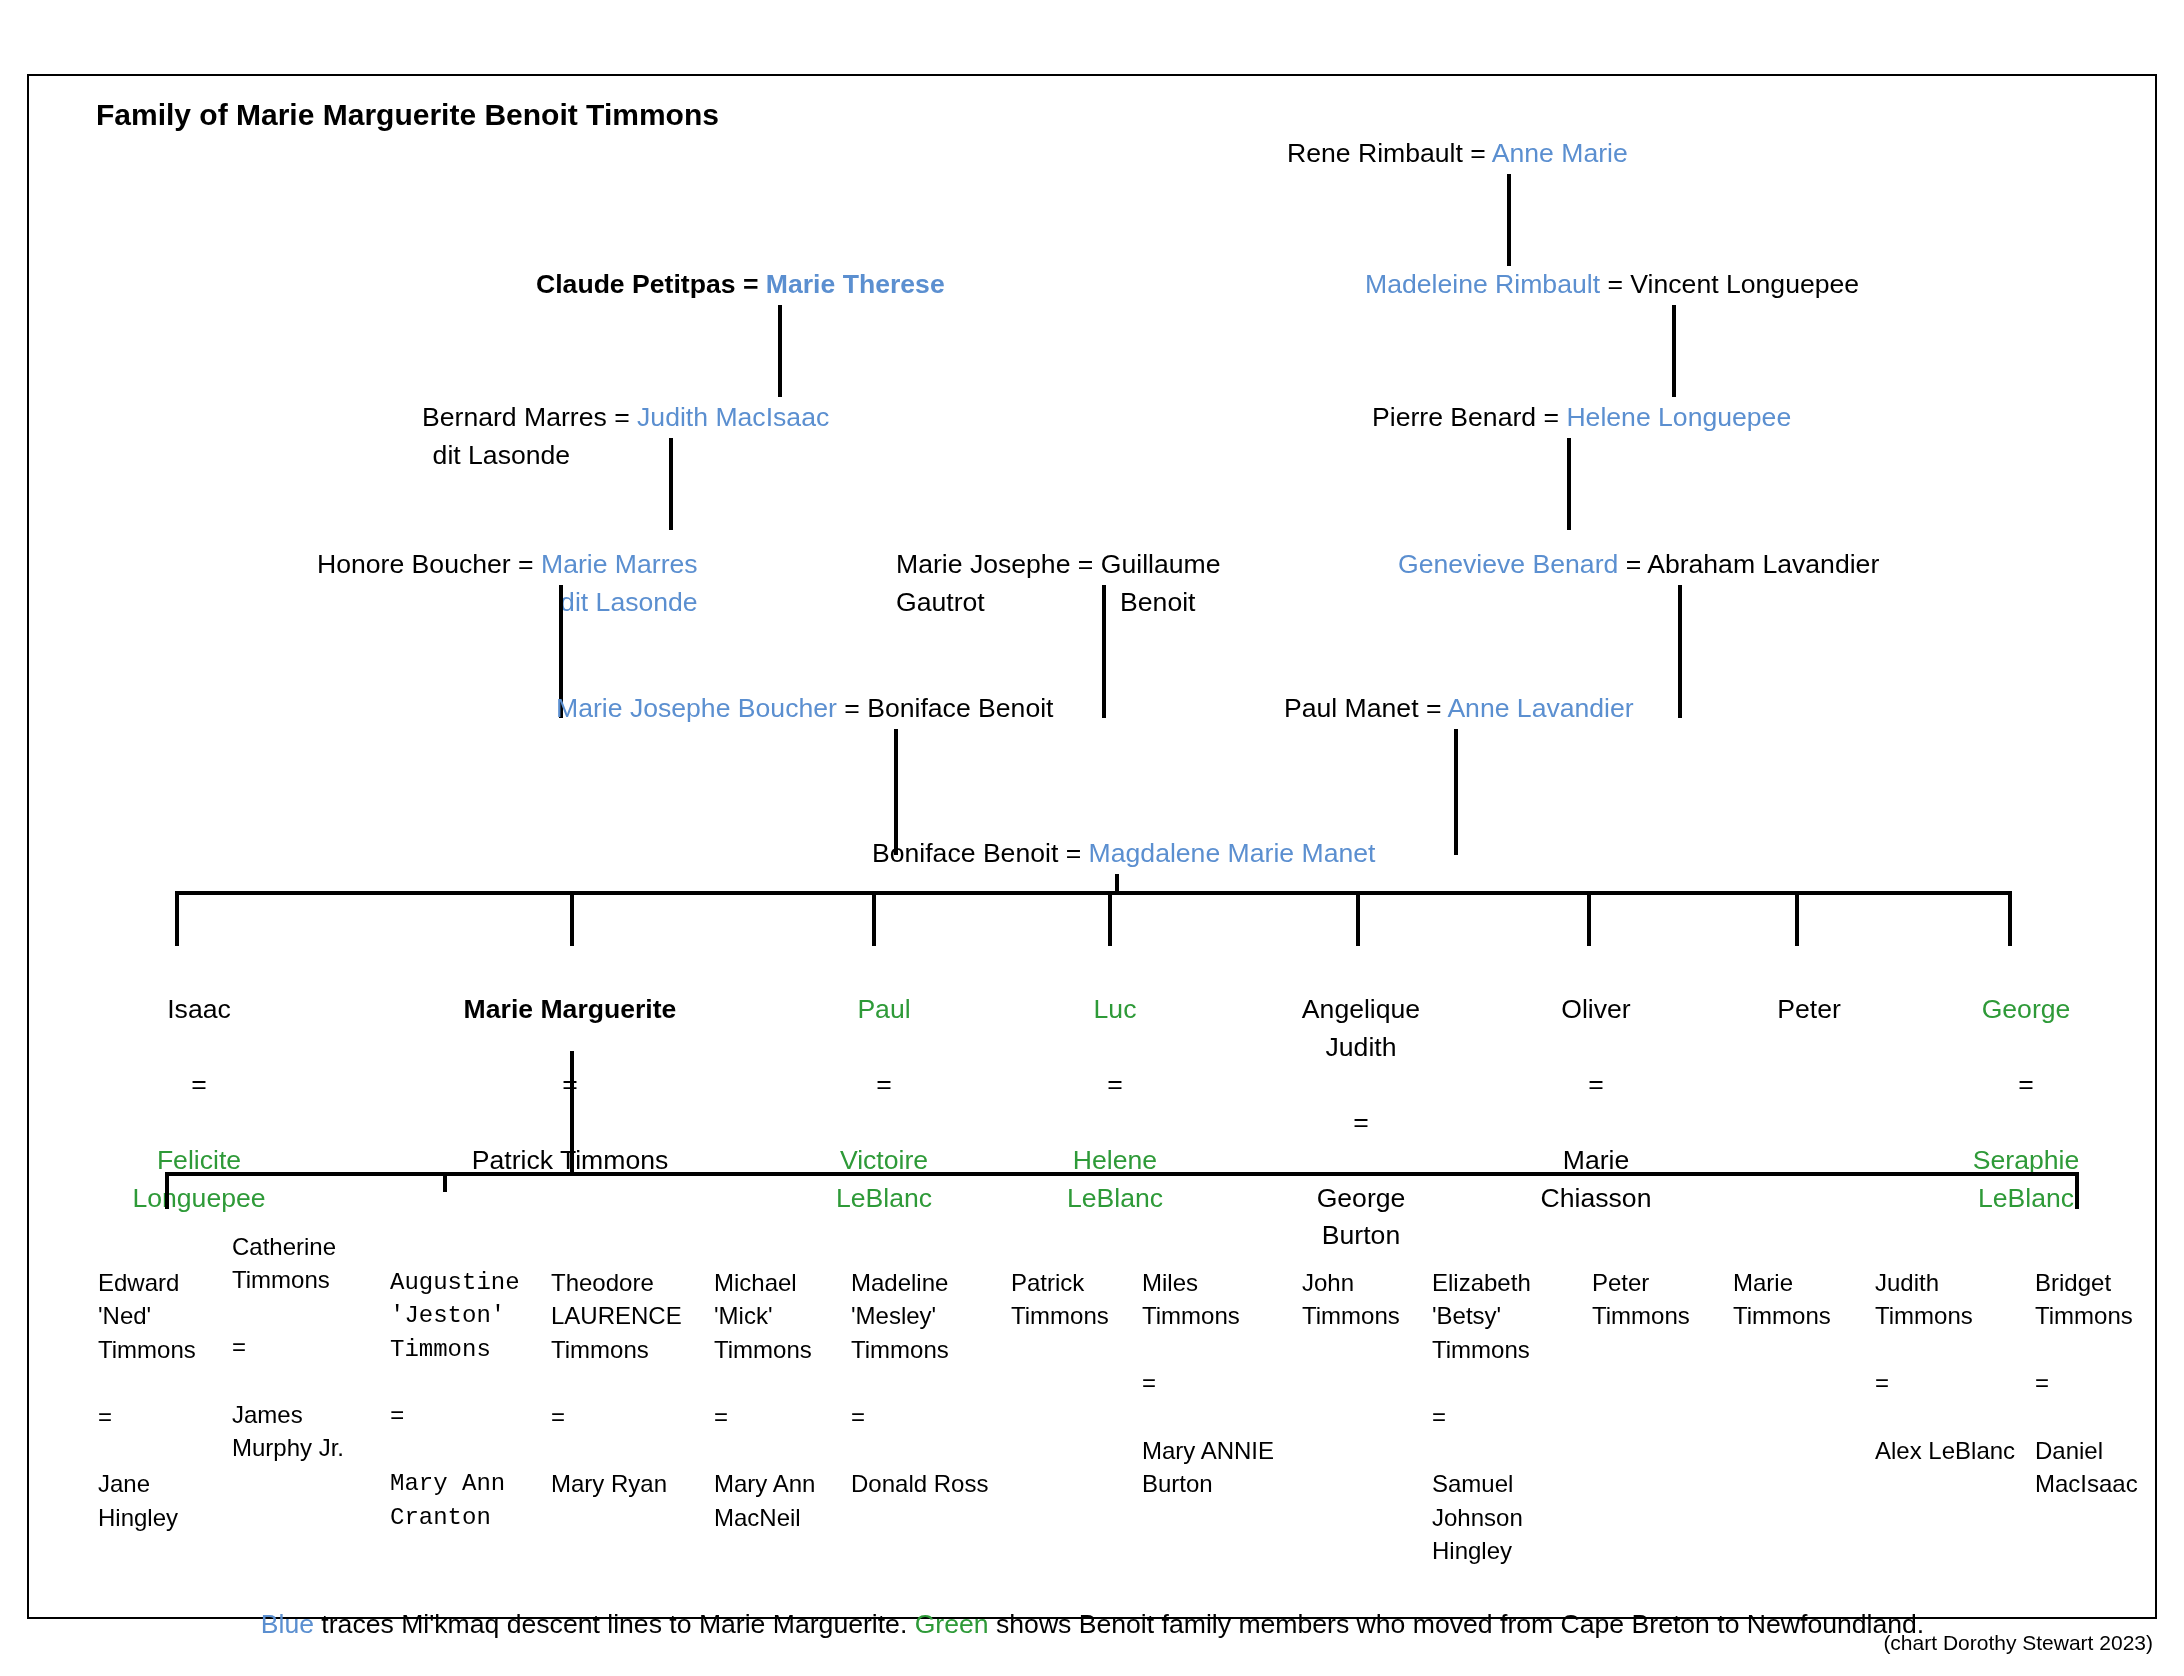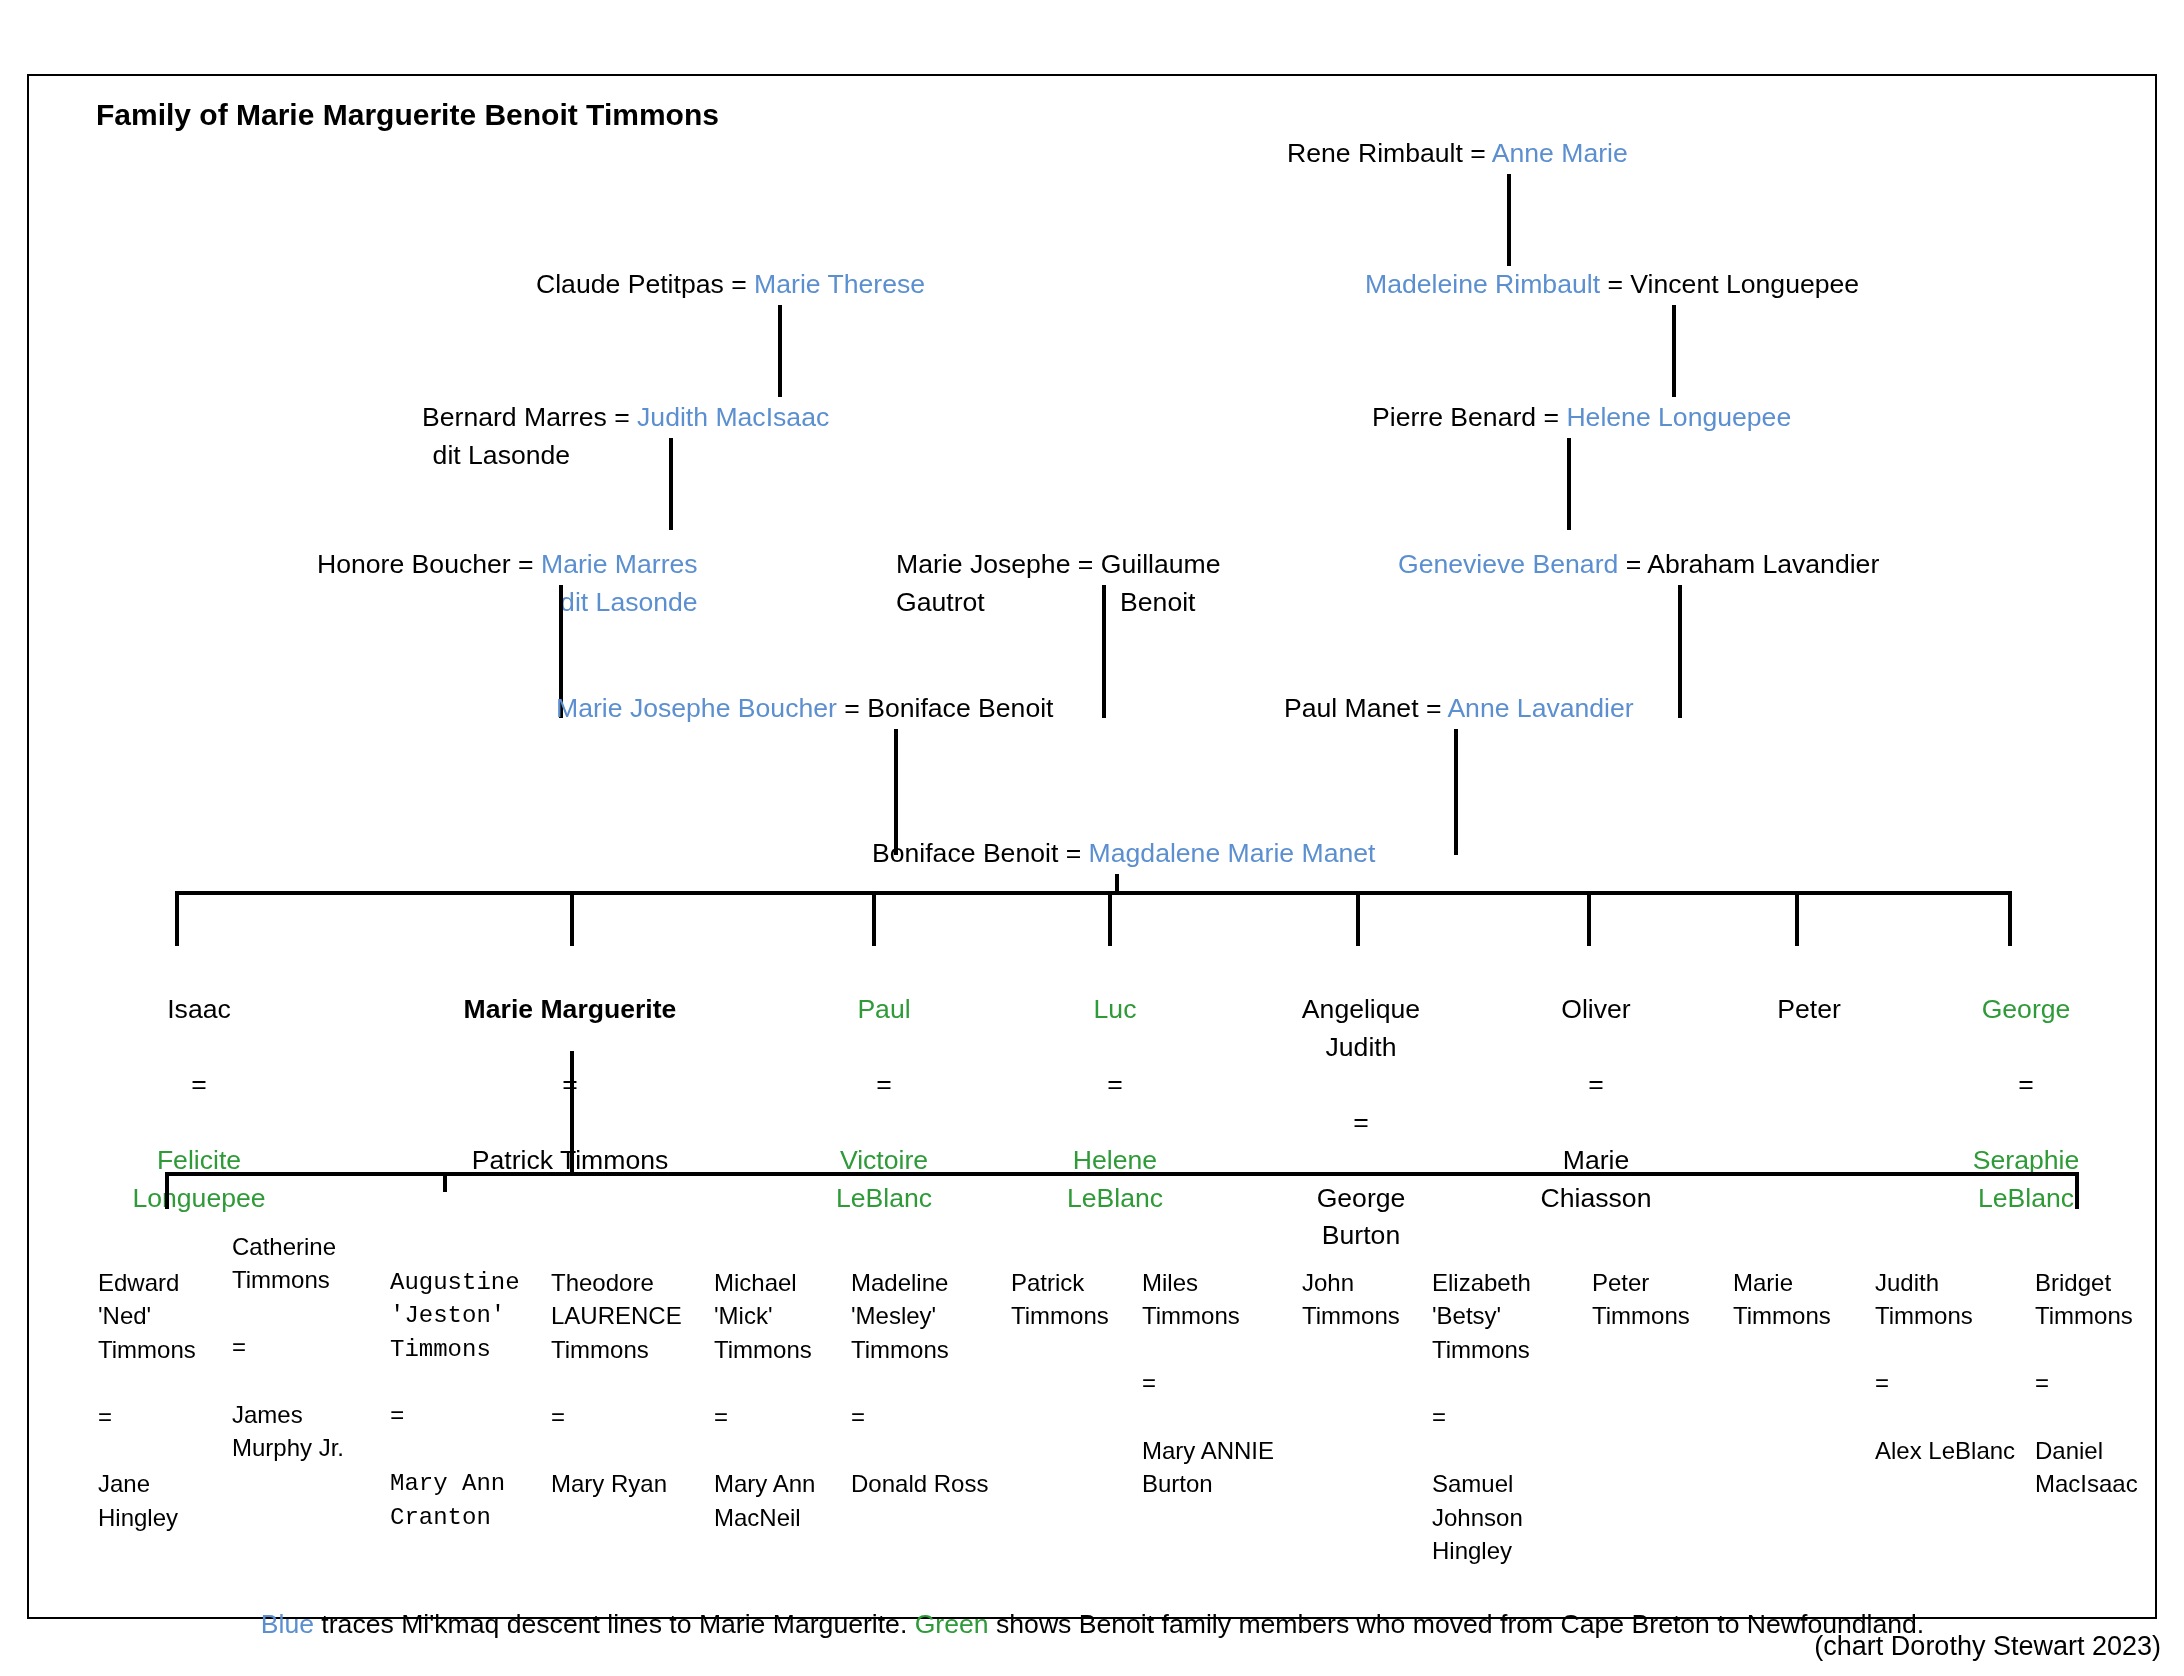--- a/index.html
+++ b/index.html
@@ -54,23 +54,23 @@
   .hline { height: 4.4px; }
   #title {
     position: absolute;
     left: 96px;
     top: 98px;
     font-size: 30px;
     font-weight: bold;
   }
   #credit {
     position: absolute;
-    right: 24px;
+    right: 32px;
     top: 1631px;
-    font-size: 27px;
+    font-size: 21px;
     white-space: nowrap;
     text-align: center;
   }
   #legend-wrap {
     position: absolute;
     left: 0;
     top: 1609px;
     width: 2185px;
     text-align: center;
     font-size: 26.6px;
@@ -86,21 +86,21 @@
 
   <div id="title">Family of Marie Marguerite Benoit Timmons</div>
 
   <div class="node" style="left:1287px; top:135px;">
     <span>Rene Rimbault</span>
     <span>=</span>
     <span class="blue">Anne Marie</span>
   </div>
   <div class="line vline" style="left:1507px; top:174px; height:92px;"></div>
 
-  <div class="node" style="left:536px; top:266px;">
+  <div class="node" style="left:536px; top:266px;font-weight:bold;">
     <span>Claude Petitpas</span>
     <span>=</span>
     <span class="blue">Marie Therese</span>
   </div>
   <div class="line vline" style="left:778px; top:305px; height:92px;"></div>
 
   <div class="node" style="left:1365px; top:266px;">
     <span class="blue">Madeleine Rimbault</span>
     <span>=</span>
     <span>Vincent Longuepee</span>

